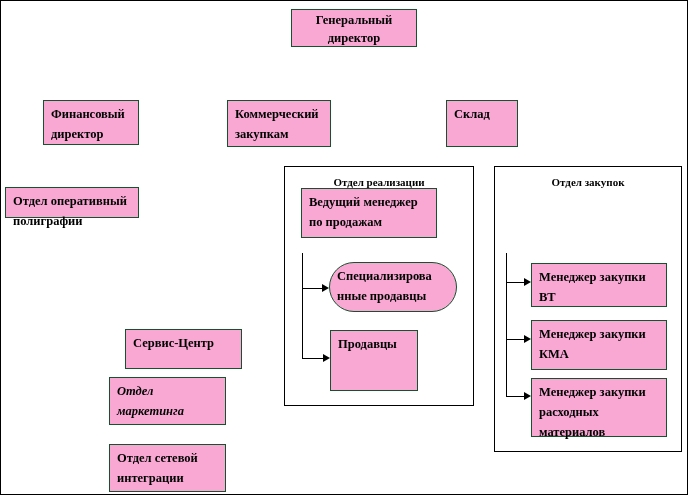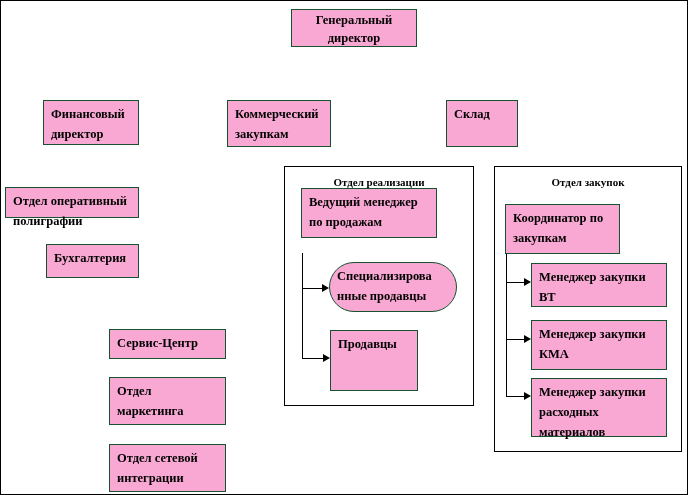--- a/index.html
+++ b/index.html
@@ -92,40 +92,37 @@
 директор</div>
 
   <div class="box" style="left:226px; top:99px; width:104px; height:47px;">Коммерческий
 закупкам</div>
 
   <div class="box" style="left:445px; top:99px; width:72px; height:47px;">Склад</div>
 
   <div class="box" style="left:4px; top:175px; width:134px; height:31px;margin-top:11px;">Отдел оперативный
 полиграфии</div>
 
-  <div class="box" style="left:45px; top:243px; width:93px; height:34px;">Бухгалтерия</div>
 
-  <div class="box" style="left:108px; top:328px; width:117px; height:30px;">Сервис-Центр</div>
+  <div class="box" style="left:124px; top:328px; width:117px; height:40px;">Сервис-Центр</div>
 
-  <div class="box" style="left:108px; top:376px; width:117px; height:48px;">Отдел
+  <div class="box" style="left:108px; top:376px; width:117px; height:48px;font-style:italic;">Отдел
 маркетинга</div>
 
   <div class="box" style="left:108px; top:443px; width:117px; height:48px;">Отдел сетевой
 интеграции</div>
 
   <div class="box" style="left:300px; top:187px; width:136px; height:50px;">Ведущий менеджер
 по продажам</div>
 
   <div class="box" style="left:328px; top:261px; width:128px; height:50px;border-radius:25px;">Специализирова
 нные продавцы</div>
 
   <div class="box" style="left:329px; top:329px; width:88px; height:61px;">Продавцы</div>
 
-  <div class="box" style="left:504px; top:203px; width:115px; height:50px;">Координатор по
-закупкам</div>
 
   <div class="box" style="left:530px; top:262px; width:136px; height:44px;">Менеджер закупки
 ВТ</div>
 
   <div class="box" style="left:530px; top:319px; width:136px; height:50px;">Менеджер закупки
 КМА</div>
 
   <div class="box" style="left:530px; top:377px; width:136px; height:59px;">Менеджер закупки
 расходных
 материалов</div>

